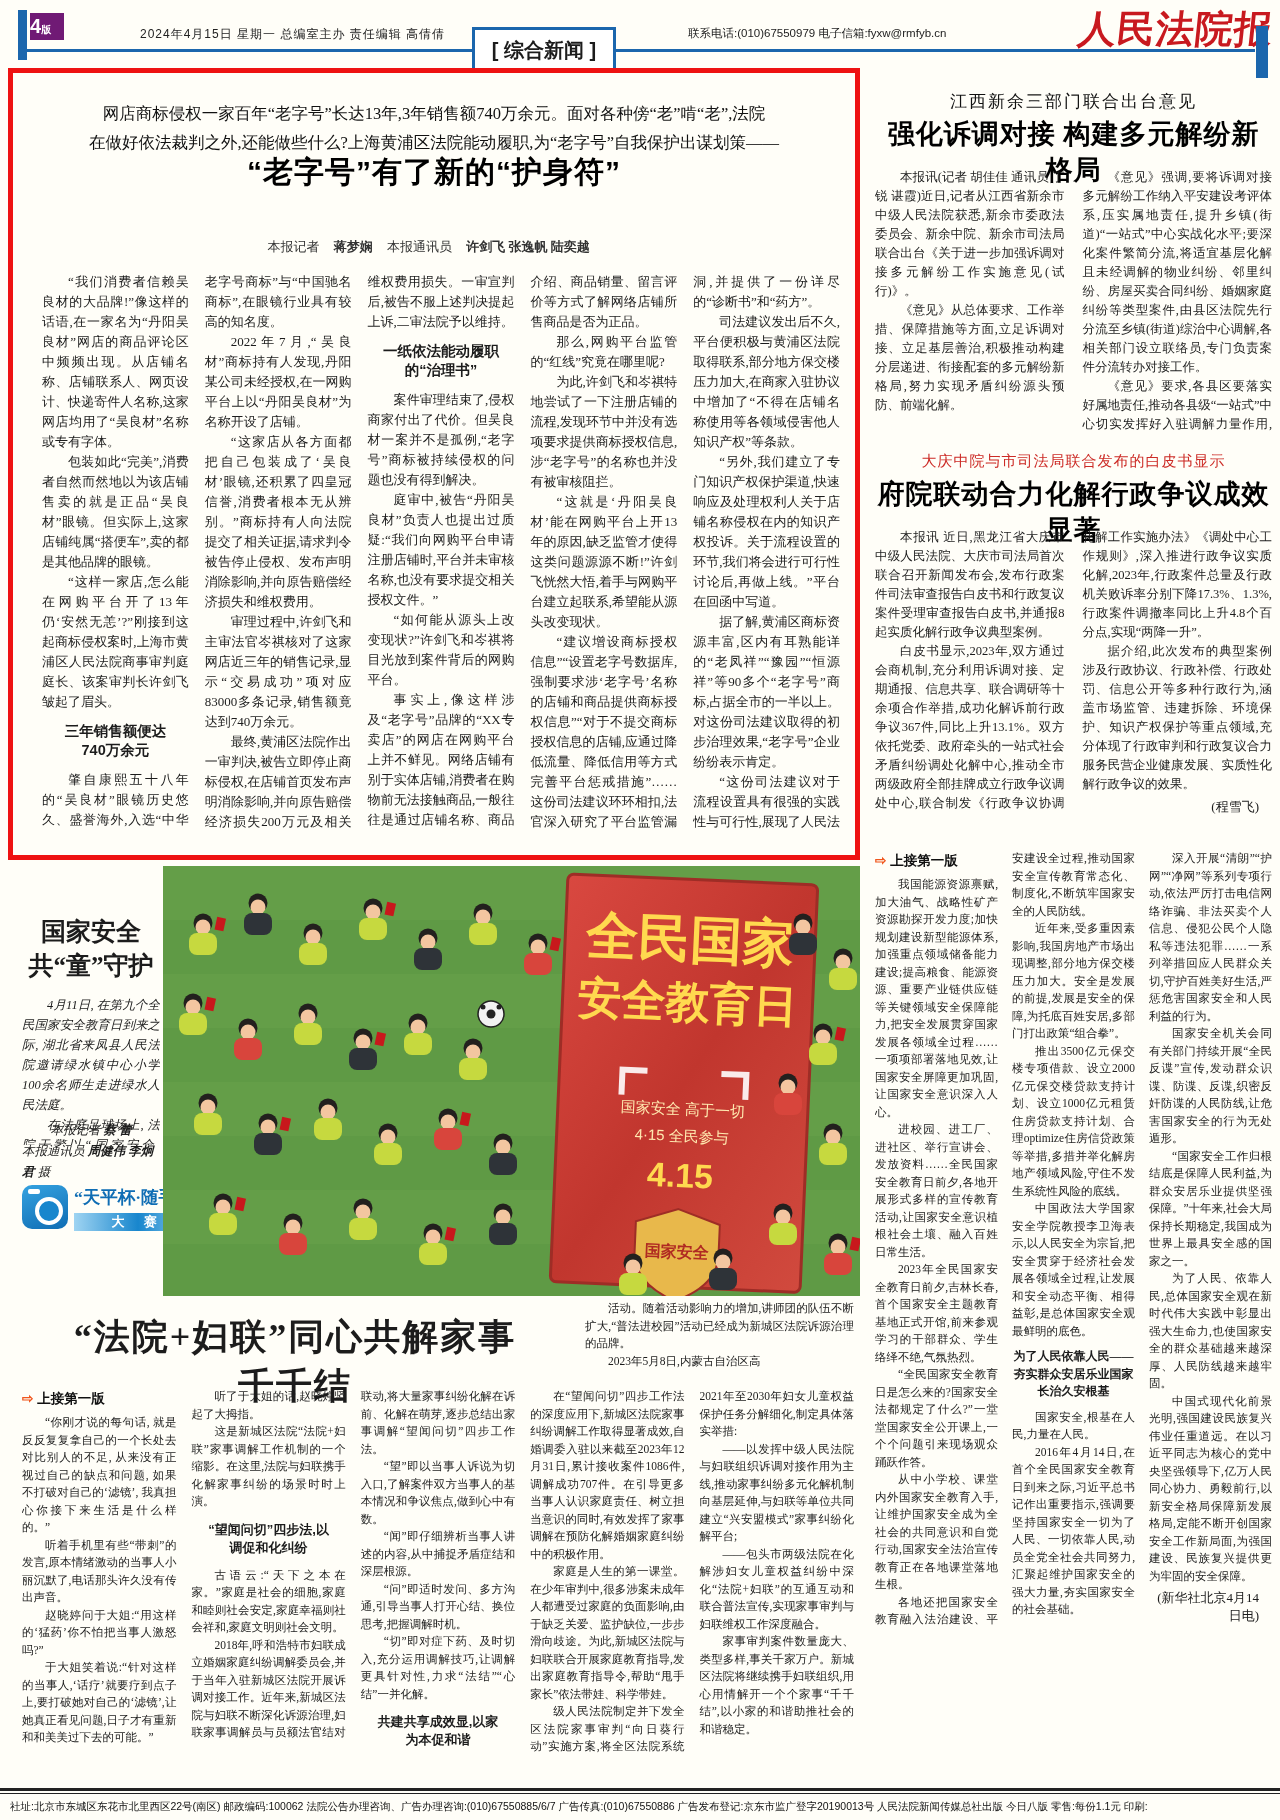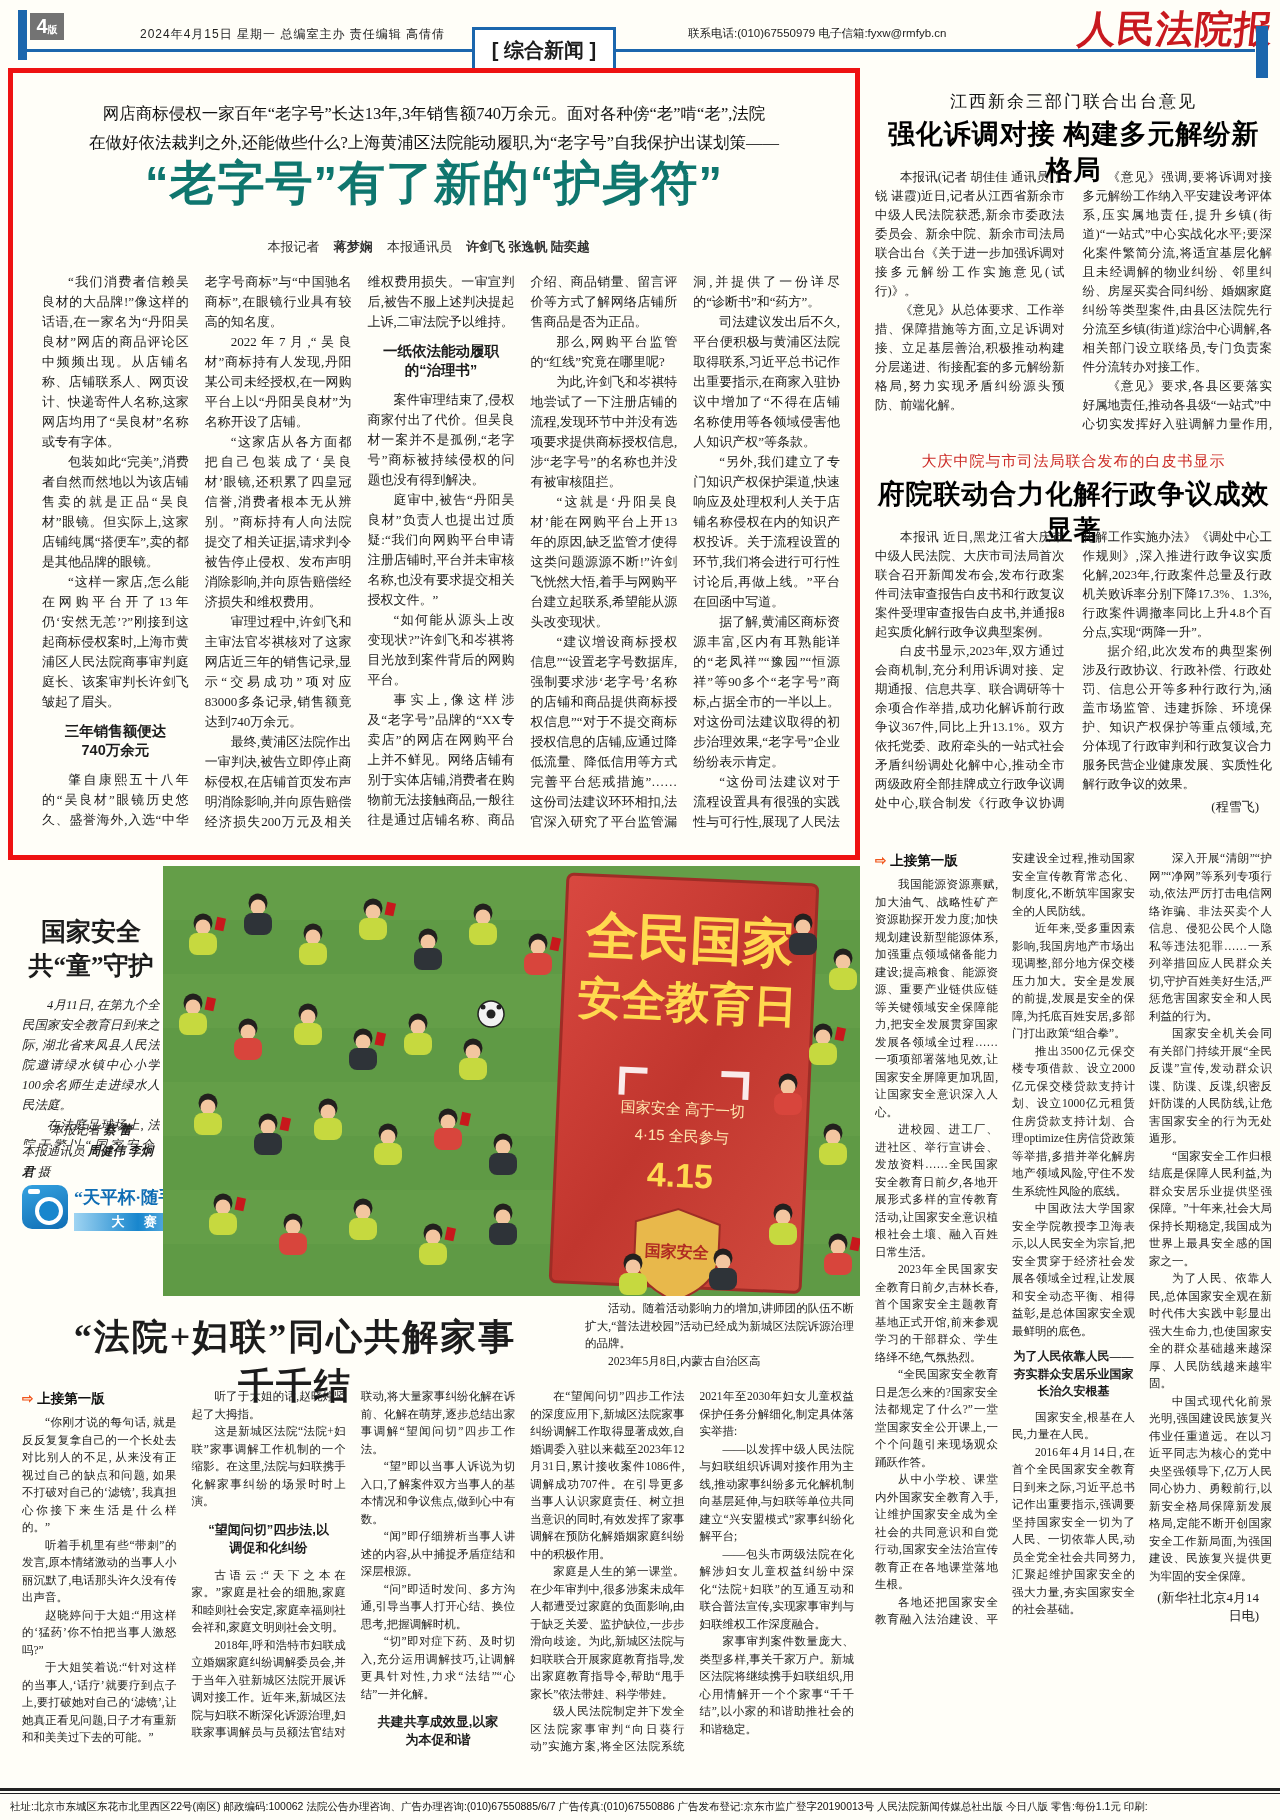--- a/index.html
+++ b/index.html
@@ -1,35 +1,35 @@
 <!DOCTYPE html>
 <html><head>
 <meta charset="utf-8">
 <style>
   html,body{margin:0;padding:0;background:#888;}
   #page{position:relative;width:1280px;height:1820px;background:#fffef8;margin:0 auto;
         font-family:"Liberation Serif","DejaVu Serif",serif;color:#1c1c1c;overflow:hidden;}
   .abs{position:absolute;}
   
   #hdr-bar{left:18px;top:10px;width:9px;height:50px;background:#1b66ad;}
-  #page-badge{left:30px;top:13px;width:34px;height:27px;background:#737373;color:#fff;
-     font-family:"Liberation Sans",sans-serif;text-align:center;line-height:27px;font-weight:bold;}
+  #page-badge{left:30px;top:13px;width:34px;height:27px;background:#701a75;color:#fff;
+     font-family:"Liberation Sans",sans-serif;text-align:left;line-height:27px;font-weight:bold;}
   #page-badge b{font-size:20px;}#page-badge span{font-size:10px;}
   #dateline{left:140px;top:26px;font-size:12px;letter-spacing:1px;font-family:"Liberation Sans",sans-serif;color:#222;}
   #hdr-rule{left:18px;top:49px;width:1237px;height:3px;background:#1b66ad;}
   #section-box{left:472px;top:27px;width:138px;height:40px;background:#fff;border:3px solid #1b66ad;
      text-align:center;line-height:40px;font-weight:900;font-size:20px;font-family:"Liberation Sans",sans-serif;}
   #contact{left:688px;top:26px;font-size:11.5px;font-family:"Liberation Sans",sans-serif;color:#222;}
   #masthead{left:1078px;top:4px;width:170px;font-size:38px;font-weight:900;color:#c8191f;
      font-family:"DejaVu Serif",serif;transform:skewX(-6deg);letter-spacing:1px;white-space:nowrap;}
   #hdr-bar-r{left:1256px;top:26px;width:12px;height:52px;background:#1b66ad;}
   
   #main-box{left:8px;top:68px;width:852px;height:792px;border:5px solid #ee1212;background:#fffef8;box-sizing:border-box;}
   #standfirst{left:40px;top:100px;width:788px;text-align:center;font-size:16.5px;line-height:1.75;color:#111;}
-  #main-title{left:20px;top:152px;width:828px;text-align:center;font-size:47px;font-weight:900;color:#0f766e;
+  #main-title{left:20px;top:152px;width:828px;text-align:center;font-size:30px;font-weight:900;color:#000000;
      font-family:"Liberation Sans",sans-serif;letter-spacing:1px;}
   #main-byline{left:20px;top:238px;width:828px;text-align:center;font-size:13px;color:#333;}
   #main-byline b{margin:0 11px;}
   #main-body{left:42px;top:272px;width:798px;height:574px;column-count:5;column-gap:16px;overflow:hidden;}
   
   .flow p{margin:0;}
   .flow .gr{font-size:13px;line-height:20px;text-align:justify;text-indent:2em;}
   .flow .chead{font-size:14.5px;font-weight:900;text-align:center;margin:10px 15px;text-indent:0;
      font-family:"Liberation Sans",sans-serif;break-inside:avoid;}
   .flow .jump{font-weight:900;font-size:13.5px;text-indent:0;margin:2px 0 6px 0;color:#111;
@@ -110,21 +110,21 @@
       <p class="gr">最终,黄浦区法院作出一审判决,被告立即停止商标侵权,在店铺首页发布声明消除影响,并向原告赔偿经济损失200万元及相关维权费用损失。一审宣判后,被告不服上述判决提起上诉,二审法院予以维持。</p>
       <p class="chead">一纸依法能动履职的“治理书”</p>
       <p class="gr">案件审理结束了,侵权商家付出了代价。但吴良材一案并不是孤例,“老字号”商标被持续侵权的问题也没有得到解决。</p>
       <p class="gr">庭审中,被告“丹阳吴良材”负责人也提出过质疑:“我们向网购平台申请注册店铺时,平台并未审核名称,也没有要求提交相关授权文件。”</p>
       <p class="gr">“如何能从源头上改变现状?”许剑飞和岑祺将目光放到案件背后的网购平台。</p>
       <p class="gr">事实上,像这样涉及“老字号”品牌的“XX专卖店”的网店在网购平台上并不鲜见。网络店铺有别于实体店铺,消费者在购物前无法接触商品,一般往往是通过店铺名称、商品介绍、商品销量、留言评价等方式了解网络店铺所售商品是否为正品。</p>
       <p class="gr">那么,网购平台监管的“红线”究竟在哪里呢?</p>
       <p class="gr">为此,许剑飞和岑祺特地尝试了一下注册店铺的流程,发现环节中并没有选项要求提供商标授权信息,涉“老字号”的名称也并没有被审核阻拦。</p>
       <p class="gr">“这就是‘丹阳吴良材’能在网购平台上开13年的原因,缺乏监管才使得这类问题源源不断!”许剑飞恍然大悟,着手与网购平台建立起联系,希望能从源头改变现状。</p>
       <p class="gr">“建议增设商标授权信息”“设置老字号数据库,强制要求涉‘老字号’名称的店铺和商品提供商标授权信息”“对于不提交商标授权信息的店铺,应通过降低流量、降低信用等方式完善平台惩戒措施”……这份司法建议环环相扣,法官深入研究了平台监管漏洞,并提供了一份详尽的“诊断书”和“药方”。</p>
-      <p class="gr">司法建议发出后不久,平台便积极与黄浦区法院取得联系,习近平总书记作出重要指示,在商家入驻协议中增加了“不得在店铺名称使用等各领域侵害他人知识产权”等条款。</p>
+      <p class="gr">司法建议发出后不久,平台便积极与黄浦区法院取得联系,部分地方保交楼压力加大,在商家入驻协议中增加了“不得在店铺名称使用等各领域侵害他人知识产权”等条款。</p>
       <p class="gr">“另外,我们建立了专门知识产权保护渠道,快速响应及处理权利人关于店铺名称侵权在内的知识产权投诉。关于流程设置的环节,我们将会进行可行性讨论后,再做上线。”平台在回函中写道。</p>
       <p class="gr">据了解,黄浦区商标资源丰富,区内有耳熟能详的“老凤祥”“豫园”“恒源祥”等90多个“老字号”商标,占据全市的一半以上。对这份司法建议取得的初步治理效果,“老字号”企业纷纷表示肯定。</p>
       <p class="gr">“这份司法建议对于流程设置具有很强的实践性与可行性,展现了人民法院深入开展诉源治理、保护‘老字号’知识产权的决心与担当。”上海市人大代表、上海和平饭店有限公司总经理董青说道。</p>
     </div>
 
   <div class="abs kicker" style="left:875px;top:90px;width:397px;">江西新余三部门联合出台意见</div>
   <div class="abs art-title" style="left:875px;top:116px;width:397px;">强化诉调对接  构建多元解纷新格局</div>
   <div class="abs flow body2" style="left:875px;top:168px;width:397px;height:268px;">
       <p class="gr">本报讯(记者 胡佳佳 通讯员 丁锐 谌霞)近日,记者从江西省新余市中级人民法院获悉,新余市委政法委员会、新余中院、新余市司法局联合出台《关于进一步加强诉调对接多元解纷工作实施意见(试行)》。</p>
       <p class="gr">《意见》从总体要求、工作举措、保障措施等方面,立足诉调对接、立足基层善治,积极推动构建分层递进、衔接配套的多元解纷新格局,努力实现矛盾纠纷源头预防、前端化解。</p>

